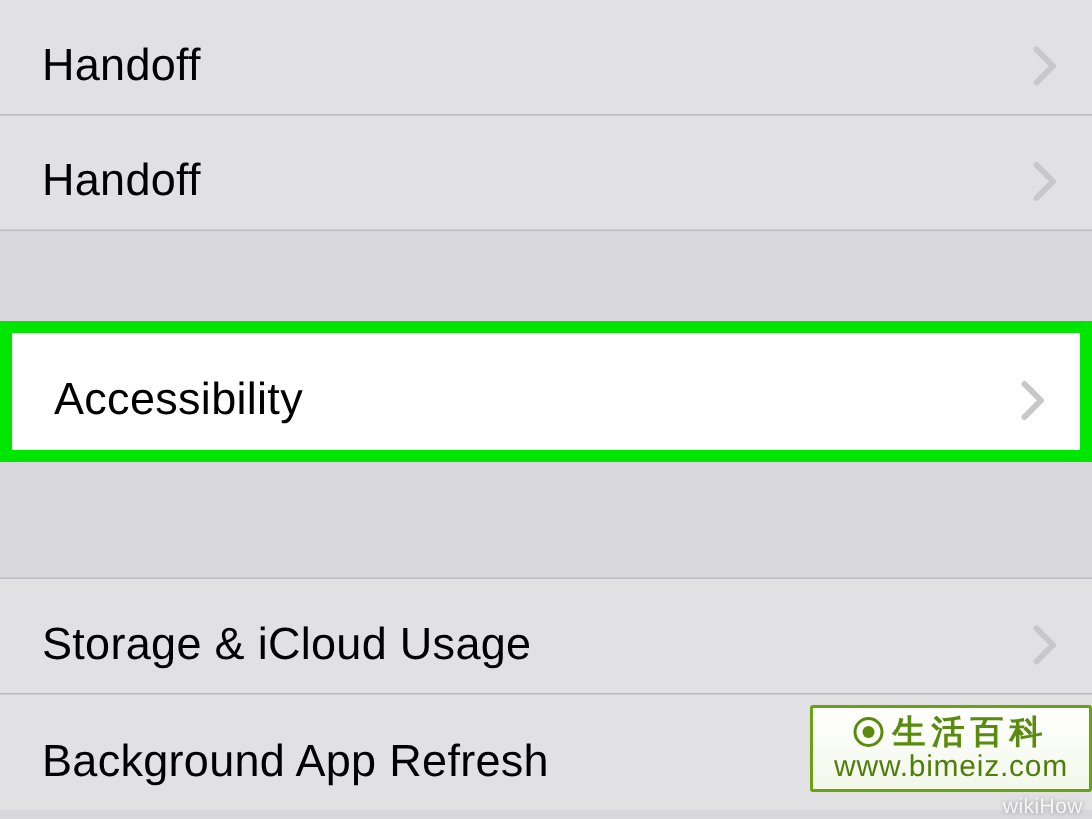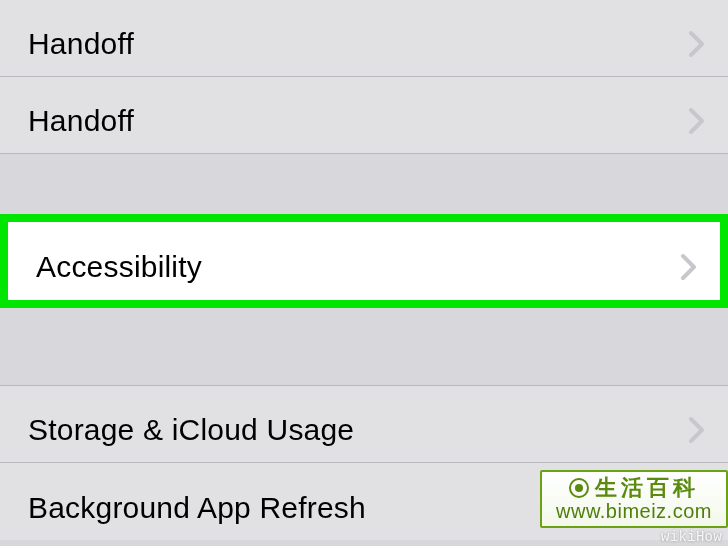--- a/index.html
+++ b/index.html
@@ -105,21 +105,21 @@
       line-height: 1;
     }
 
     .wm-corner {
       position: absolute;
       right: 6px;
       bottom: 1px;
       font-size: 14px;
       color: rgba(255,255,255,0.85);
       text-shadow: 0 0 3px rgba(0,0,0,0.35);
-      font-family: Liberation Mono, monospace;
+      font-family: Liberation Sans, sans-serif;
       letter-spacing: 0.3px;
     }
   </style>
 </head>
 <body>
 
 <div class="group">
   <div class="row">
     <span class="row-label">Handoff</span>
     <span class="chevron">

